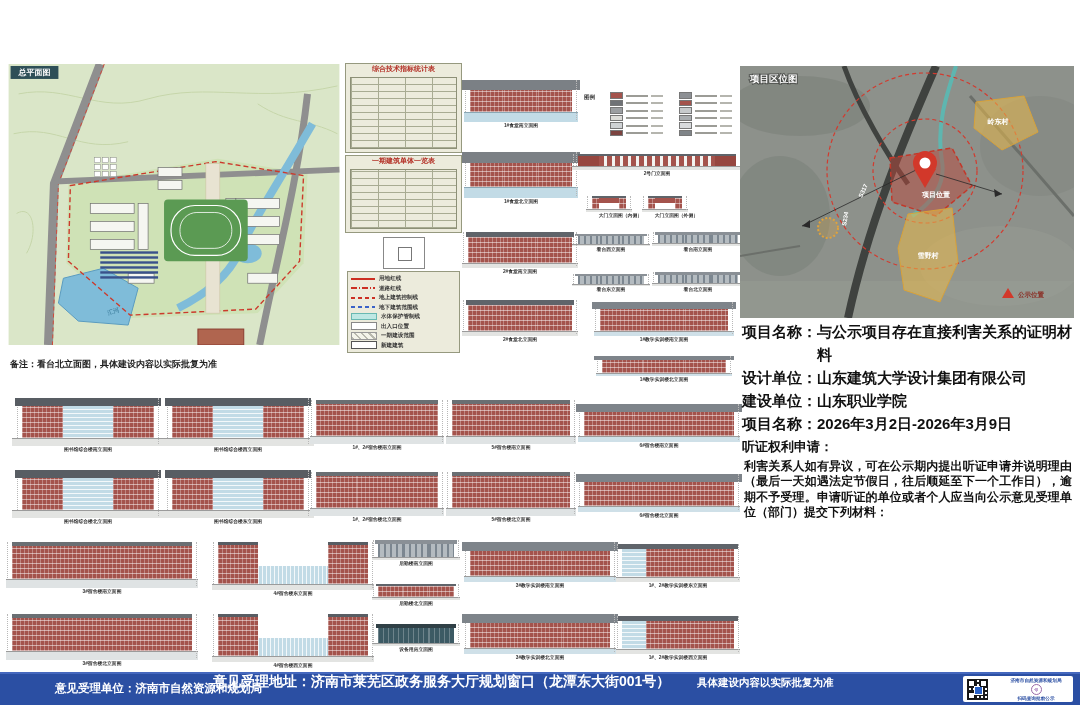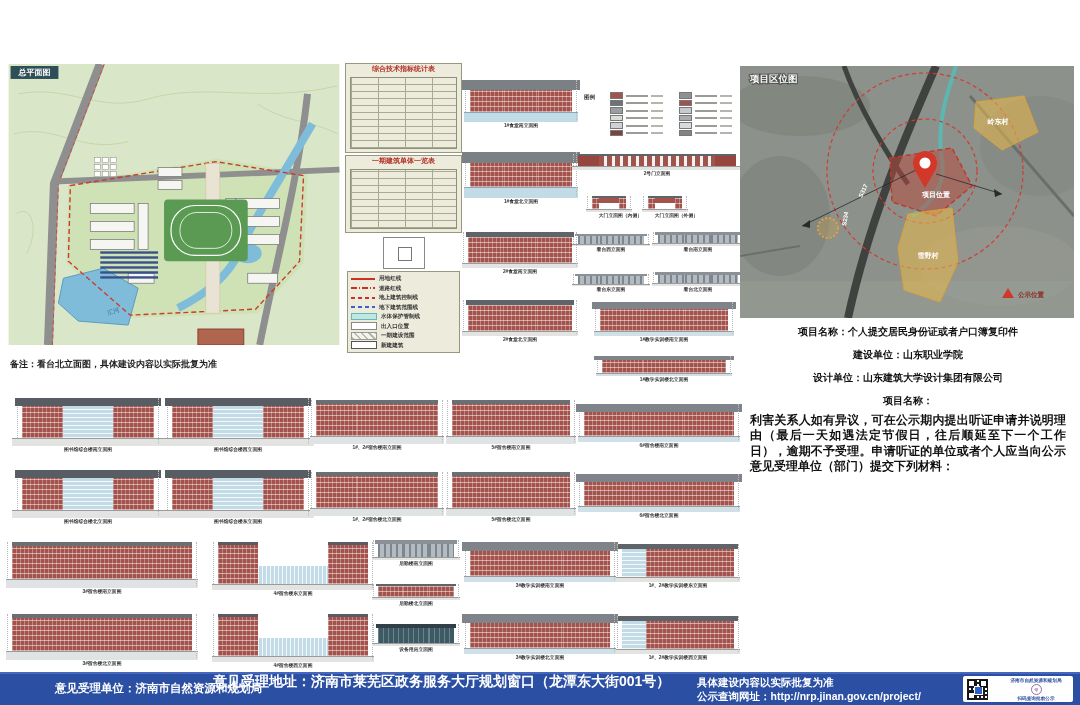--- a/index.html
+++ b/index.html
@@ -86,25 +86,25 @@
   .k-gates .p1,.k-gates .p3{flex:0 0 20%;}
   .k-gates .p2{background:linear-gradient(0deg,#ffffff 0 55%,#a4534c 55%);}
   .k-stand .roof{height:20%;background:#8a9096;margin:0 -3px;}
   .k-stand .bodyy i{background-color:#b4bbc0;background-image:repeating-linear-gradient(90deg,rgba(55,70,85,.45) 0 2px,transparent 2px 6px);}
   .k-dark .roof{height:16%;background:#304046;}
   .k-dark .bodyy i{background-color:#3c5a64;background-image:repeating-linear-gradient(90deg,rgba(255,255,255,.25) 0 1px,transparent 1px 5px);}
   
   #map{position:absolute;left:740px;top:66px;width:334px;height:252px;}
   
   #info{position:absolute;left:742px;top:320px;width:332px;color:#111;}
-  .info-row{display:flex;font-size:10px;line-height:23px;justify-content:center;}
+  .info-row{display:flex;font-size:15px;line-height:23px;}
   .info-row .lbl{font-weight:800;flex:none;}
   .info-row .val{font-weight:600;}
   .hearing-title{font-weight:800;font-size:13px;line-height:23px;}
-  .hear{margin:1px 8px 0;font-size:12px;line-height:15.3px;font-weight:600;text-align:justify;}
+  .hear{margin:1px 2px 0;font-size:12px;line-height:15.3px;font-weight:600;text-align:justify;}
 </style>
 </head>
 <body>
 
 <div id="board">
 
 
   <div id="siteplan">
     <svg width="332" height="281" viewBox="0 0 332 282">
       <rect x="0" y="0" width="332" height="282" fill="#dae6c8"></rect>
@@ -783,49 +783,50 @@
       <text x="278" y="231" font-size="6.5" fill="#8a2a20" font-weight="bold">公示位置</text>
       <text x="10" y="16" font-size="9.5" fill="#ffffff" font-weight="bold" style="paint-order:stroke;stroke:rgba(0,0,0,.45);stroke-width:2px">项目区位图</text>
     </svg>
   </div>
 
   <div id="info">
     <div class="info-rows">
 
         <div class="info-row">
           <span class="lbl">项目名称：</span>
-          <span class="val">个人提交居民身份证或者户口簿复印件</span>
-        </div>
-
+          <span class="val">与公示项目存在直接利害关系的证明材料</span>
+        </div>
+
+
+        <div class="info-row">
+          <span class="lbl">设计单位：</span>
+          <span class="val">山东建筑大学设计集团有限公司</span>
+        </div>
 
         <div class="info-row">
           <span class="lbl">建设单位：</span>
           <span class="val">山东职业学院</span>
         </div>
 
         <div class="info-row">
-          <span class="lbl">设计单位：</span>
-          <span class="val">山东建筑大学设计集团有限公司</span>
-        </div>
-
-        <div class="info-row">
           <span class="lbl">项目名称：</span>
-        </div>
-      </div>
+          <span class="val">2026年3月2日-2026年3月9日</span>
+        </div>
+      </div>
+    <div class="hearing-title">听证权利申请：</div>
     <p class="hear">利害关系人如有异议，可在公示期内提出听证申请并说明理由（最后一天如遇法定节假日，往后顺延至下一个工作日），逾期不予受理。申请听证的单位或者个人应当向公示意见受理单位（部门）提交下列材料：</p>
   </div>
 
   <div id="ftr">
     <div class="f1">意见受理单位：济南市自然资源和规划局</div>
     <div class="f2">
       <div>意见受理地址：济南市莱芜区政务服务大厅规划窗口（龙潭东大街001号）</div>
     </div>
     <div class="f4">
       <div>具体建设内容以实际批复为准</div>
-      <div>公示查询网址：http://nrp.jinan.gov.cn/project/</div>
     </div>
     <div class="fqr">
       <div class="qr">
           <i class="bl"></i>
           <i class="ctr"></i>
         </div>
       <div class="qr-info">
         <span class="qr-t">济南市自然资源和规划局</span>
         <i class="seal"></i>
         <span class="qr-t">扫码查询批前公示</span>

